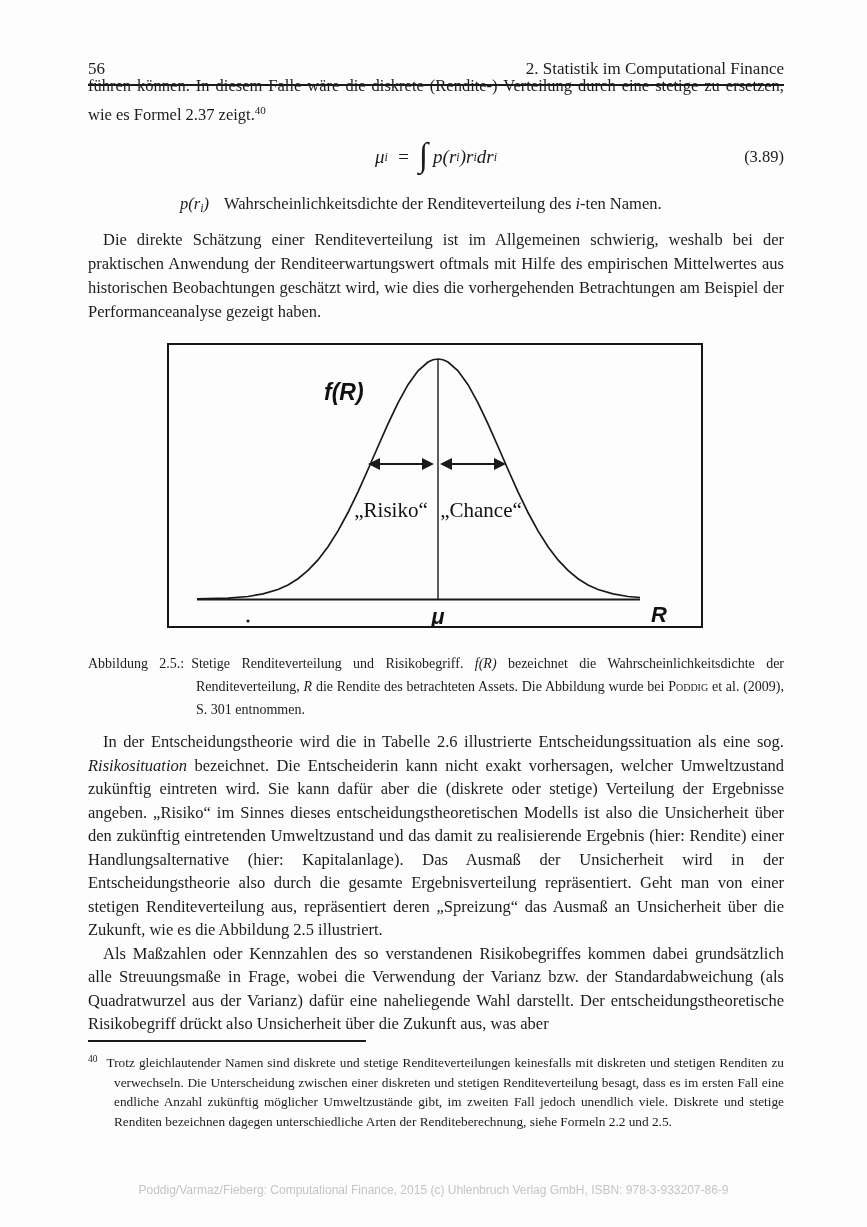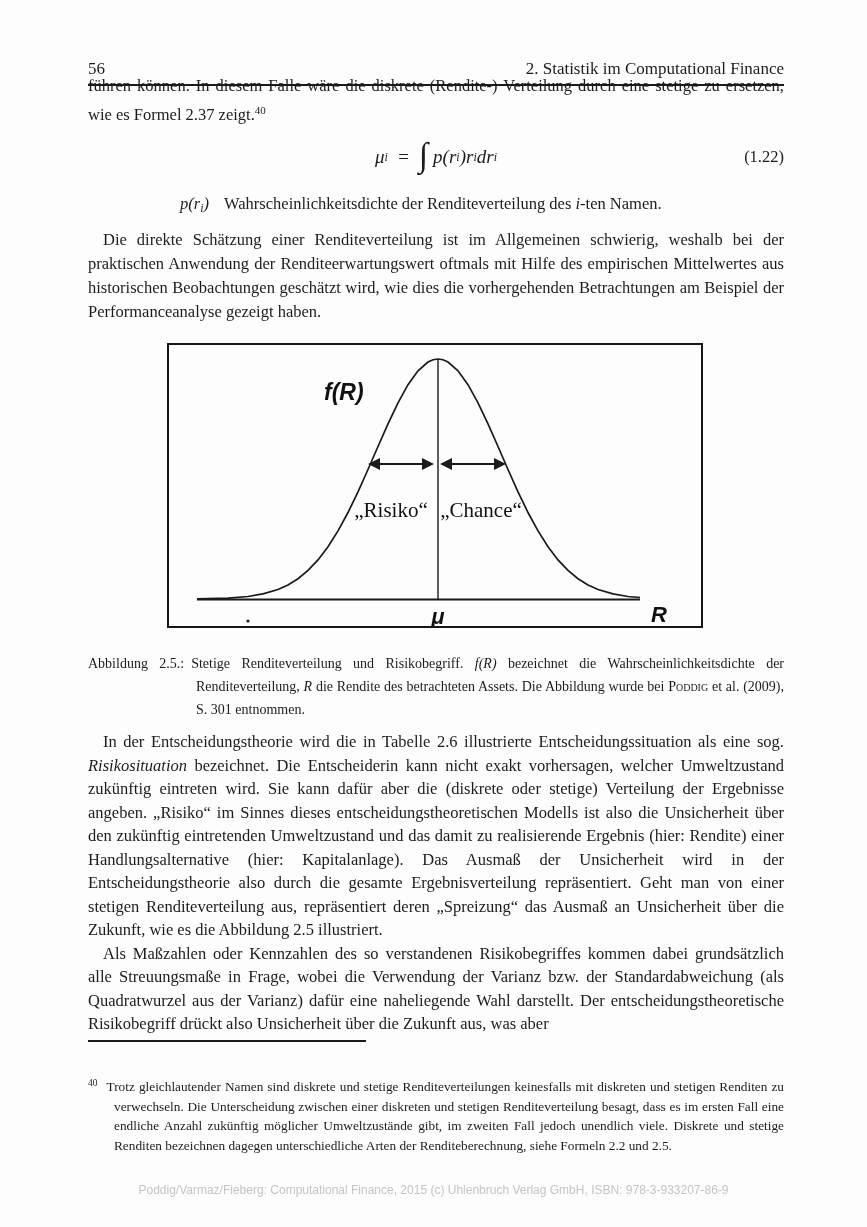--- a/index.html
+++ b/index.html
@@ -68,21 +68,21 @@
 
   
   .maintext { top:730px; }
   .maintext p { font-size:16.5px; line-height:23.5px; text-align:justify; }
   .ital { font-style:italic; }
 
   
   .fnrule { left:88px; top:1040px; width:278px; height:2px; background:#1a1a1a; }
   .footnote {
     top:1050px; font-size:13.3px; line-height:19.5px; text-align:justify;
-    padding-left:26px; text-indent:-26px;margin-top:24px;
+    padding-left:26px; text-indent:-26px;
   }
   .footnote sup { font-size:9.5px; vertical-align:5px; margin-right:9px; }
 
   
   .pgfooter {
     left:0; width:867px; top:1183px; text-align:center;
     font-family:"Liberation Sans", sans-serif; font-size:12px; color:#c3c4c9;
   }
 </style>
 </head>
@@ -105,21 +105,21 @@
         <sub>i</sub>
         <span class="equals">=</span>
         <span class="int">∫</span>
         <span>p(r</span>
         <sub>i</sub>
         <span>)r</span>
         <sub>i</sub>
         <span>dr</span>
         <sub>i</sub>
     </div>
-    <div class="eqnum">(1.22)</div>
+    <div class="eqnum">(3.89)</div>
   </div>
 
   <div class="abs content-left defline">
     <span class="sym"><span>p(r</span><sub>i</sub><span>)</span></span><span>Wahrscheinlichkeitsdichte der Renditeverteilung des </span><span class="vi">i</span><span>-ten Namen.</span>
   </div>
 
   <p class="abs content-left bodytext indent" style="top:228px;">Die direkte Schätzung einer Renditeverteilung ist im Allgemeinen schwierig, weshalb bei der praktischen Anwendung der Renditeerwartungswert oftmals mit Hilfe des empirischen Mittelwertes aus historischen Beobachtungen geschätzt wird, wie dies die vorhergehenden Betrachtungen am Beispiel der Performanceanalyse gezeigt haben.</p>
 
   <div class="abs figurebox">
     <svg width="532" height="281" viewBox="0 0 532 281">

